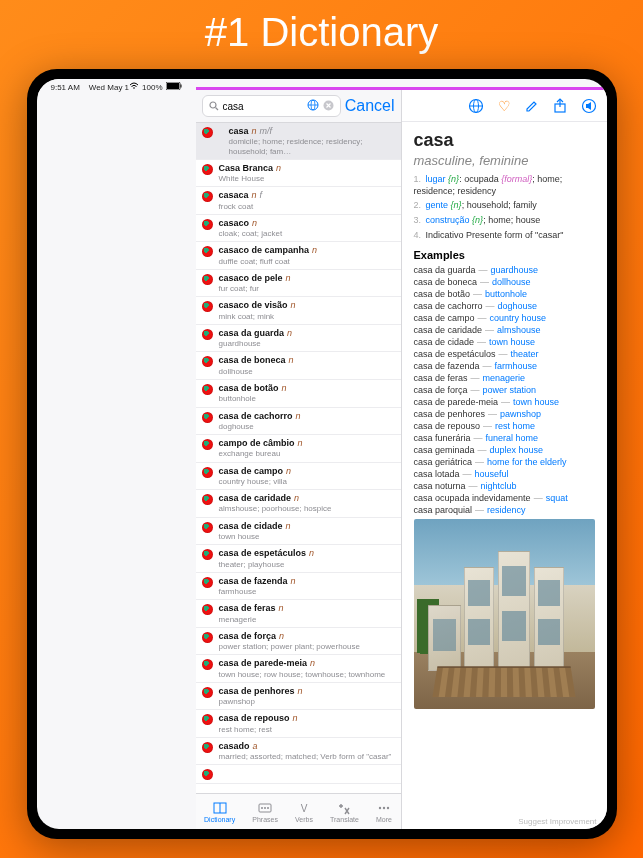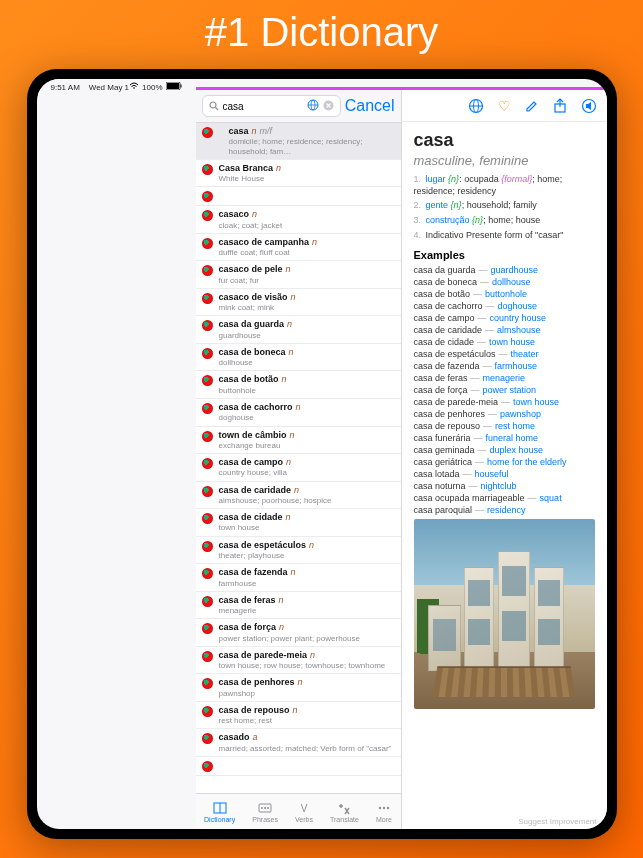--- a/index.html
+++ b/index.html
@@ -260,20 +260,24 @@
             </div>
             <div class="row">
               <div class="flagdot"></div>
     <div class="rtxt">
       <div><span class="headw">Casa Branca</span><span class="pos">n</span></div>
       <div class="subt">White House</div>
     </div>
             </div>
             <div class="row">
               <div class="flagdot"></div>
+    <div class="rtxt">
+      <div><span class="headw">casaca</span><span class="pos">n</span><span class="gen">f</span></div>
+      <div class="subt">frock coat</div>
+    </div>
             </div>
             <div class="row">
               <div class="flagdot"></div>
     <div class="rtxt">
       <div><span class="headw">casaco</span><span class="pos">n</span></div>
       <div class="subt">cloak; coat; jacket</div>
     </div>
             </div>
             <div class="row">
               <div class="flagdot"></div>
@@ -320,21 +324,21 @@
             <div class="row">
               <div class="flagdot"></div>
     <div class="rtxt">
       <div><span class="headw">casa de cachorro</span><span class="pos">n</span></div>
       <div class="subt">doghouse</div>
     </div>
             </div>
             <div class="row">
               <div class="flagdot"></div>
     <div class="rtxt">
-      <div><span class="headw">town de câmbio</span><span class="pos">n</span></div>
+      <div><span class="headw">campo de câmbio</span><span class="pos">n</span></div>
       <div class="subt">exchange bureau</div>
     </div>
             </div>
             <div class="row">
               <div class="flagdot"></div>
     <div class="rtxt">
       <div><span class="headw">casa de campo</span><span class="pos">n</span></div>
       <div class="subt">country house; villa</div>
     </div>
             </div>
@@ -506,21 +510,21 @@
               <div class="example"><span>casa de feras</span><span class="dash">—</span><span class="trans">menagerie</span></div>
               <div class="example"><span>casa de força</span><span class="dash">—</span><span class="trans">power station</span></div>
               <div class="example"><span>casa de parede-meia</span><span class="dash">—</span><span class="trans">town house</span></div>
               <div class="example"><span>casa de penhores</span><span class="dash">—</span><span class="trans">pawnshop</span></div>
               <div class="example"><span>casa de repouso</span><span class="dash">—</span><span class="trans">rest home</span></div>
               <div class="example"><span>casa funerária</span><span class="dash">—</span><span class="trans">funeral home</span></div>
               <div class="example"><span>casa geminada</span><span class="dash">—</span><span class="trans">duplex house</span></div>
               <div class="example"><span>casa geriátrica</span><span class="dash">—</span><span class="trans">home for the elderly</span></div>
               <div class="example"><span>casa lotada</span><span class="dash">—</span><span class="trans">houseful</span></div>
               <div class="example"><span>casa noturna</span><span class="dash">—</span><span class="trans">nightclub</span></div>
-              <div class="example"><span>casa ocupada marriageable</span><span class="dash">—</span><span class="trans">squat</span></div>
+              <div class="example"><span>casa ocupada indevidamente</span><span class="dash">—</span><span class="trans">squat</span></div>
               <div class="example"><span>casa paroquial</span><span class="dash">—</span><span class="trans">residency</span></div>
             </div>
           <div class="house">
             <div class="h-tree"></div>
             <div class="h-left"></div>
             <div class="h-building">
               <div class="h-block"></div>
               <div class="h-block h-tall"></div>
               <div class="h-block"></div>
             </div>

